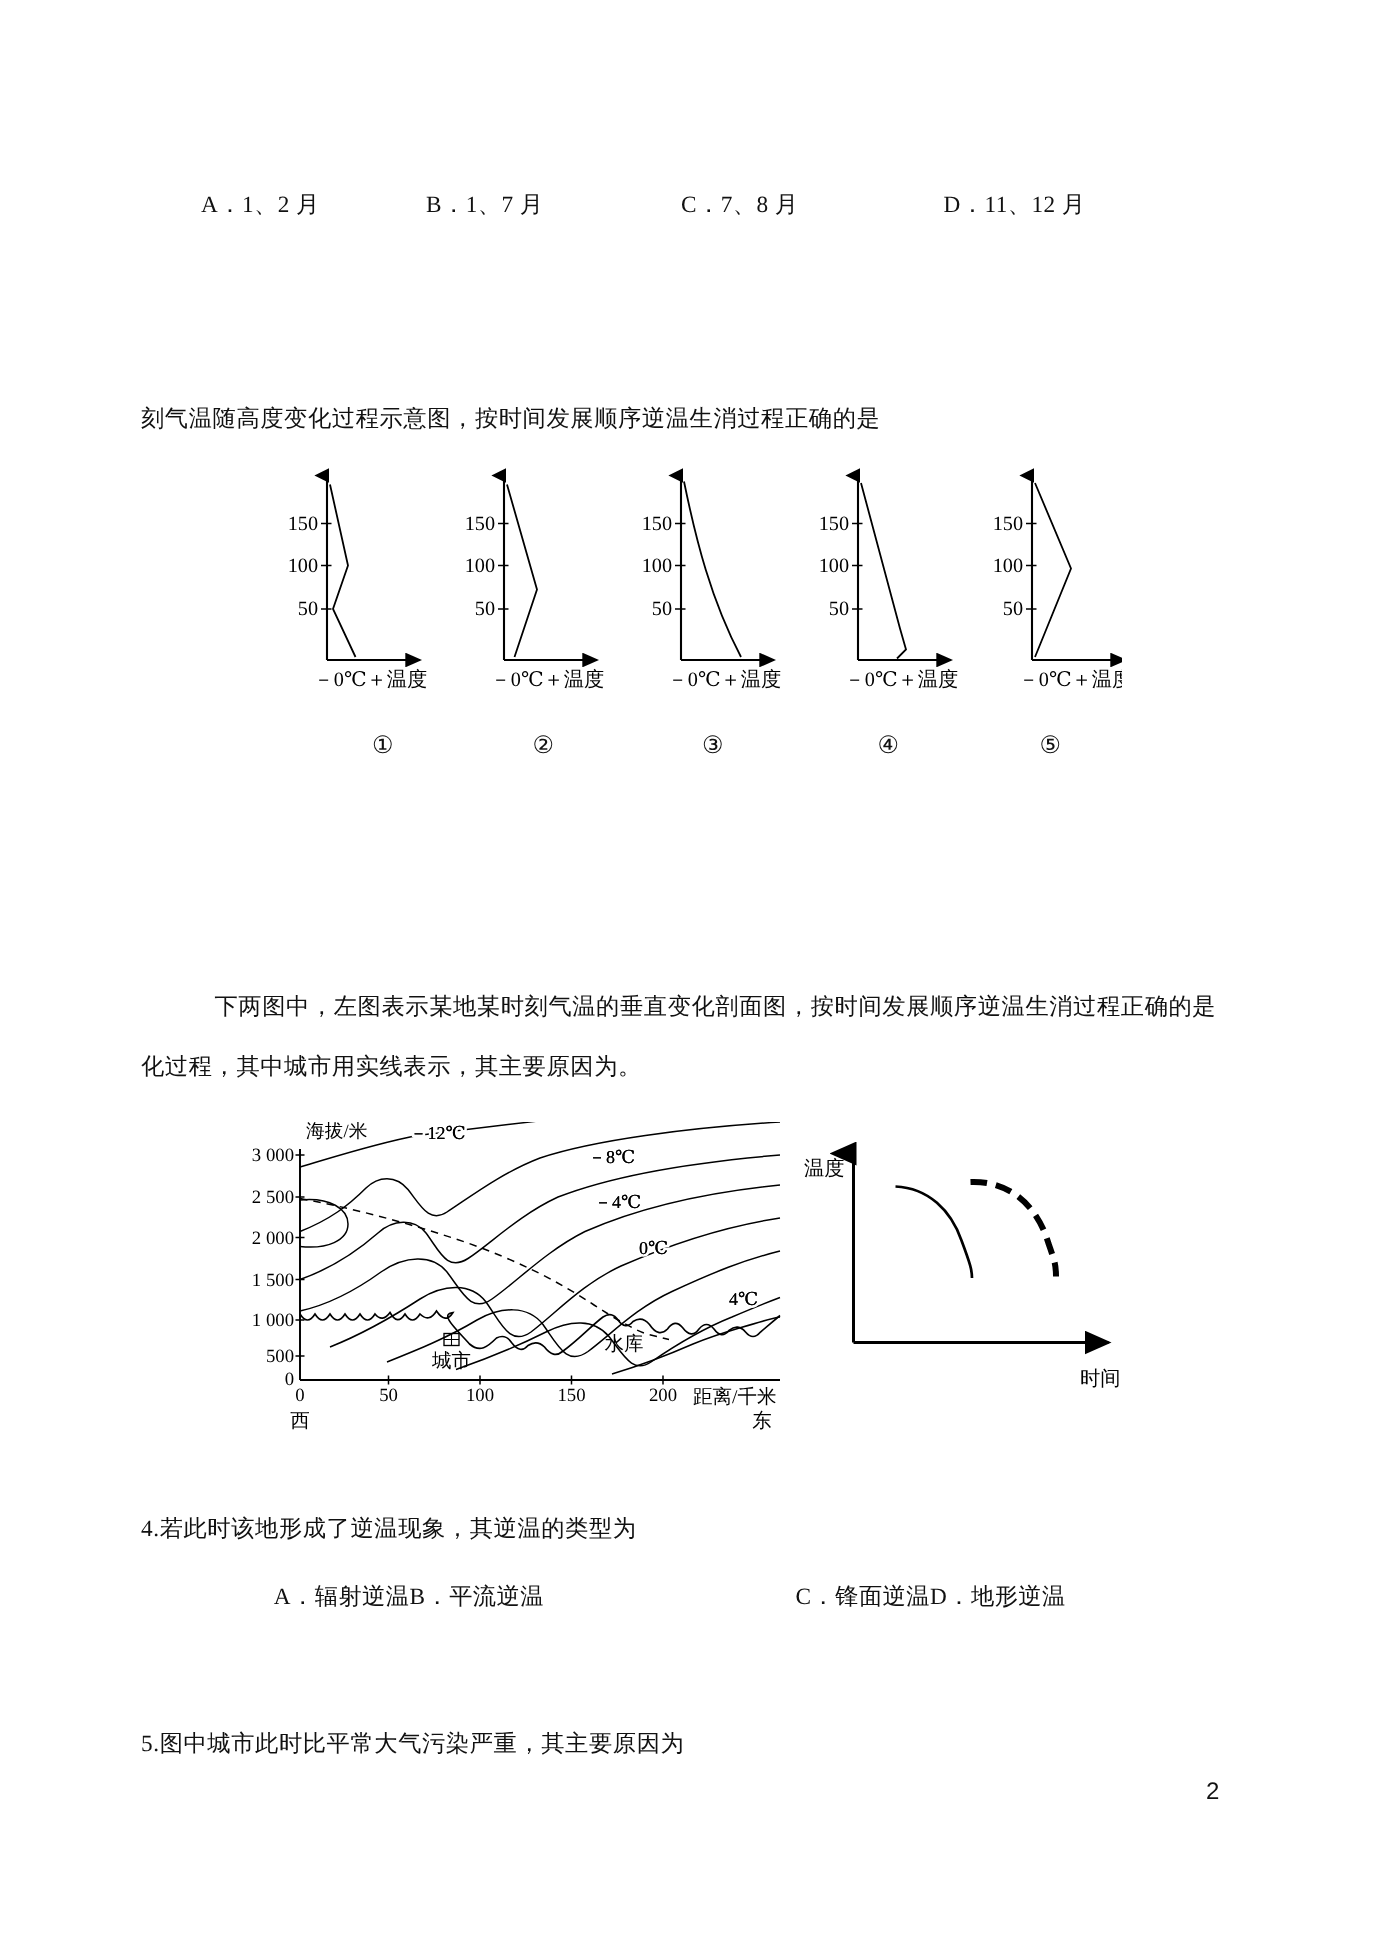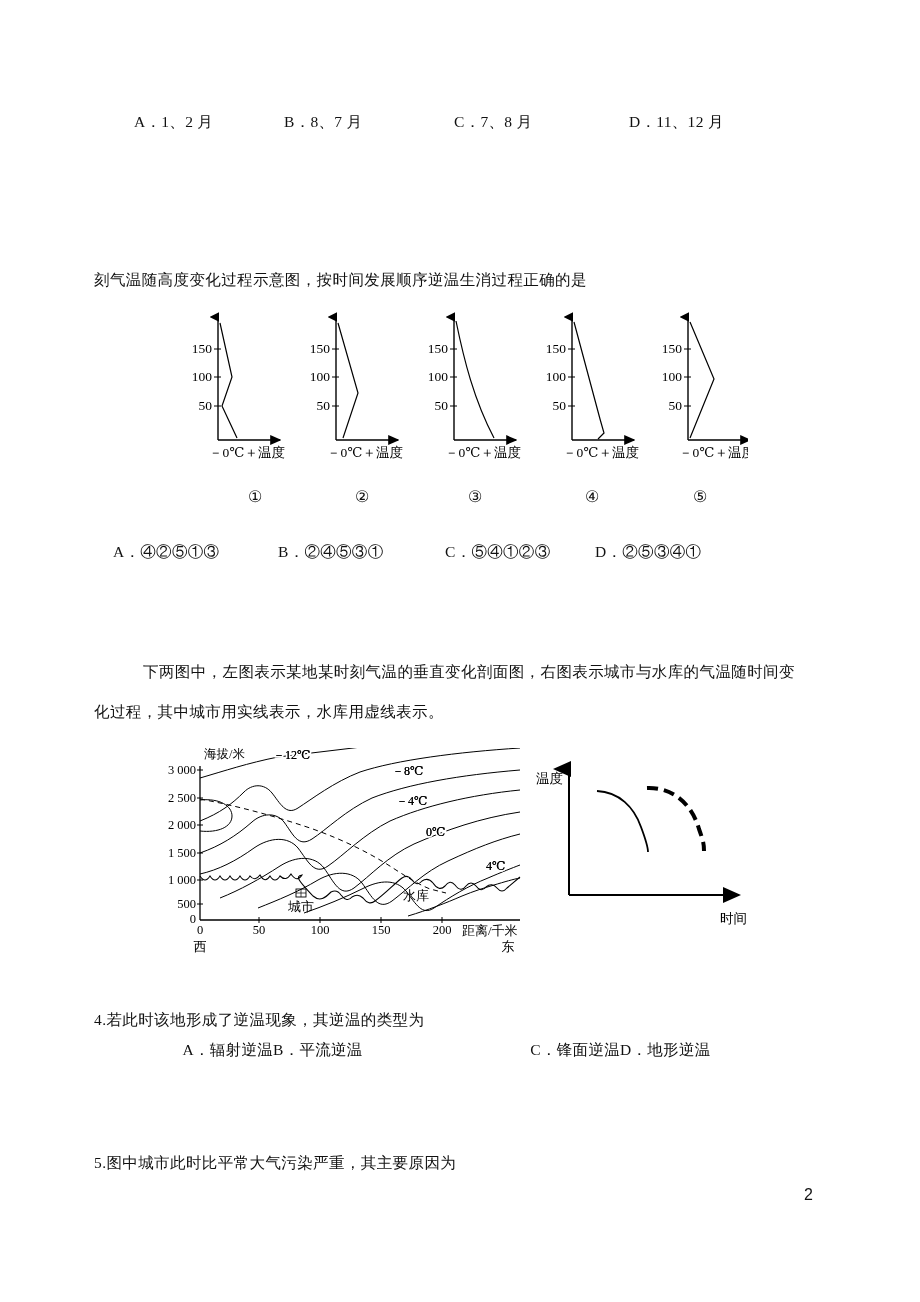--- a/index.html
+++ b/index.html
@@ -19,21 +19,21 @@
     font-size:15.5px;
     line-height:40px;
     letter-spacing:0.4px;
     white-space:nowrap;
   }
   .optrow {
     font-size:15.5px;
     white-space:nowrap;
     letter-spacing:0.3px;
   }
-  .opt { display:inline-block; }
+  .opt { display:inline-block;margin-top:14px; }
 
   
   #opts-q2 { left:134px; top:112px; width:700px; }
   #opts-q2 .opt:nth-child(1){ width:150px; }
   #opts-q2 .opt:nth-child(2){ width:170px; }
   #opts-q2 .opt:nth-child(3){ width:175px; }
 
   
   #q3-l1 { left:94px; top:220px; }
   #q3-l2 { left:94px; top:260px; }
@@ -74,21 +74,21 @@
 
   svg { display:block; }
   .sv-txt { font-family:"Liberation Serif","DejaVu Serif",serif; }
 </style>
 </head>
 <body>
 
 <div class="page">
 
   <div class="abs optrow" id="opts-q2">
-    <span class="opt">A．1、2 月</span><span class="opt">B．8、7 月</span><span class="opt">C．7、8 月</span><span class="opt">D．11、12 月</span>
+    <span class="opt">A．1、2 月</span><span class="opt">B．1、7 月</span><span class="opt">C．7、8 月</span><span class="opt">D．11、12 月</span>
   </div>
 
   <div class="abs qtext" id="q3-l2">刻气温随高度变化过程示意图，按时间发展顺序逆温生消过程正确的是</div>
 
   <div class="abs" id="fig-inversions">
     <svg width="570" height="170" viewBox="0 0 570 170">
       <defs>
         <marker id="arrUp" markerWidth="7" markerHeight="7" refX="3.5" refY="6" orient="auto">
           <path d="M3.5,0 L7,7 L0,7 Z" fill="#000"></path>
         </marker>
@@ -166,26 +166,23 @@
   </div>
 
   <div class="abs" id="circ-row">
     <span style="left:63px;">①</span>
     <span style="left:170px;">②</span>
     <span style="left:283px;">③</span>
     <span style="left:400px;">④</span>
     <span style="left:508px;">⑤</span>
   </div>
 
-  <div class="abs optrow" id="opts-q3">
-    <span class="opt" style="width:165px;">A．④②⑤①③</span><span class="opt" style="width:167px;">B．②④⑤③①</span><span class="opt" style="width:150px;">C．⑤④①②③</span><span class="opt">D．②⑤③④①</span>
-  </div>
-
-  <div class="abs qtext" id="intro-l1">下两图中，左图表示某地某时刻气温的垂直变化剖面图，右图表示城市与水库的气温随时间变</div>
-  <div class="abs qtext" id="intro-l2">化过程，其中城市用实线表示，水库用虚线表示。</div>
+
+  <div class="abs qtext" id="intro-l1">下两图中，左图表示某地某时刻气温的垂直变化剖面图，按时间发展顺序逆温生消过程正确的是</div>
+  <div class="abs qtext" id="intro-l2">化过程，其中城市用实线表示，其主要原因为。</div>
 
   <div class="abs" id="fig-contour">
     <svg width="400" height="225" viewBox="0 0 400 225">
 
       <line x1="72" y1="18" x2="72" y2="172" stroke="#000" stroke-width="1.3"></line>
       <line x1="72" y1="172" x2="392" y2="172" stroke="#000" stroke-width="1.3"></line>
 
       <g class="sv-txt" font-size="12.5" text-anchor="end">
         <text x="68" y="26">3 000</text>
         <text x="68" y="54">2 500</text>

